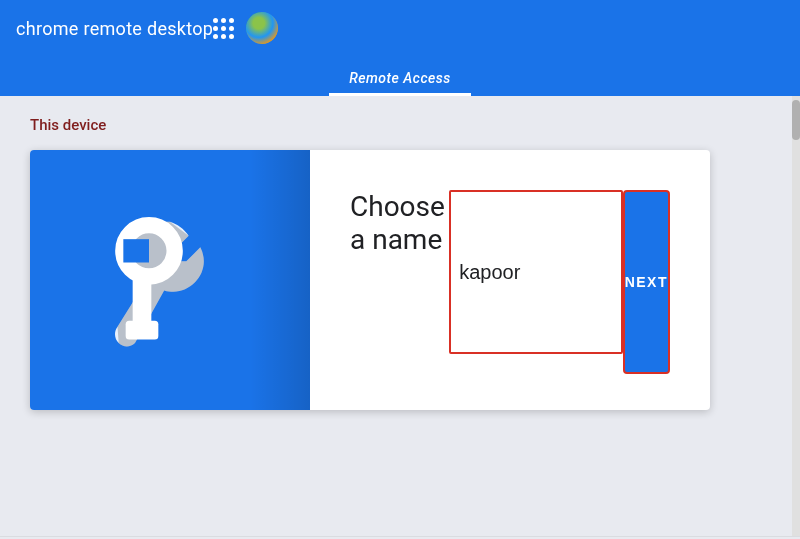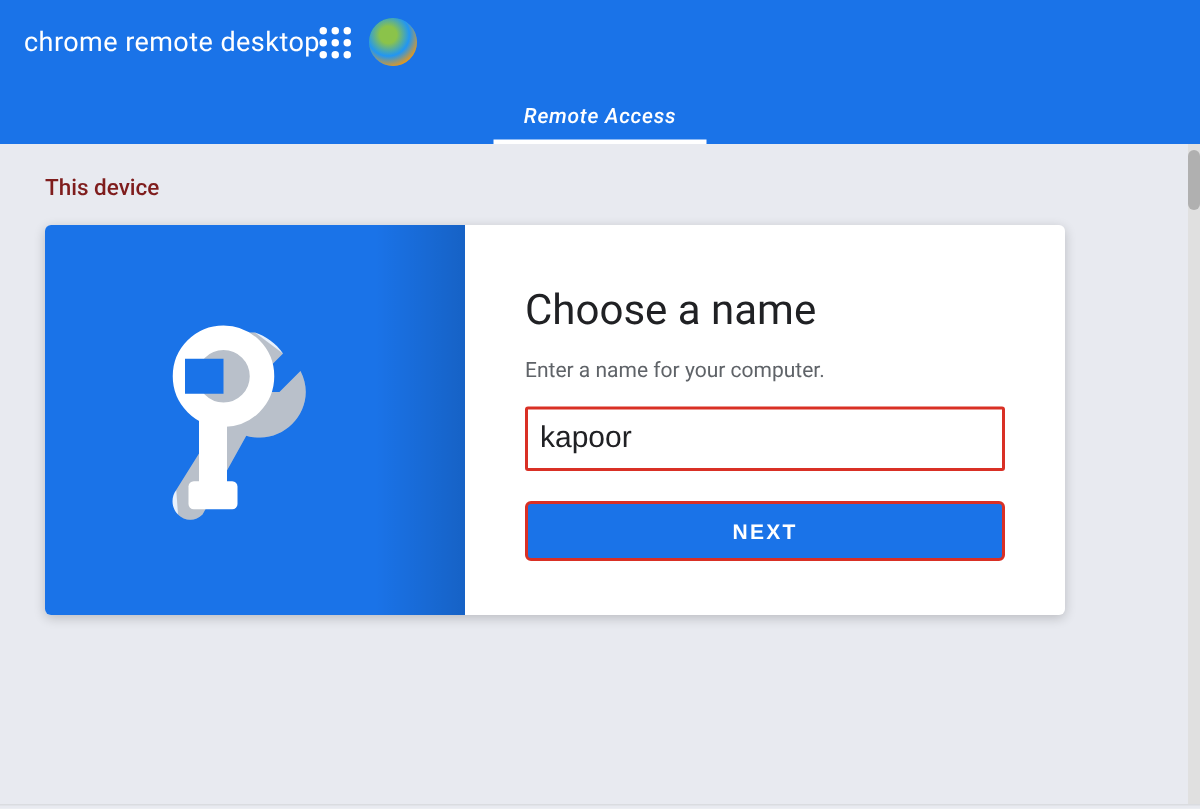--- a/index.html
+++ b/index.html
@@ -166,21 +166,21 @@
       width: 60px;
       height: 100%;
       background: linear-gradient(to left, rgba(0,0,0,0.15), transparent);
     }
 
     
     .card-right {
       flex: 1;
       padding: 40px 40px 36px;
       display: flex;
-      flex-direction: column;
+      flex-direction: row;
       justify-content: center;
     }
 
     .dialog-title {
       font-size: 28px;
       font-weight: 400;
       color: #202124;
       margin-bottom: 16px;
     }
 
@@ -305,21 +305,20 @@
 
           <rect x="28" y="55" width="16" height="48" rx="3" fill="white"></rect>
 
           <rect x="22" y="95" width="28" height="16" rx="3" fill="white"></rect>
         </g>
       </svg>
     </div>
 
     <div class="card-right">
       <div class="dialog-title">Choose a name</div>
-      <div class="dialog-subtitle">Enter a name for your computer.</div>
       <input class="name-input" type="text" value="kapoor" style="">
       <div class="next-button-wrapper">
         <button class="next-button">NEXT</button>
       </div>
     </div>
   </div>
 
   <div class="scrollbar-track" style="position:absolute;right:0;top:0;height:100%;">
     <div class="scrollbar-thumb"></div>
   </div>

